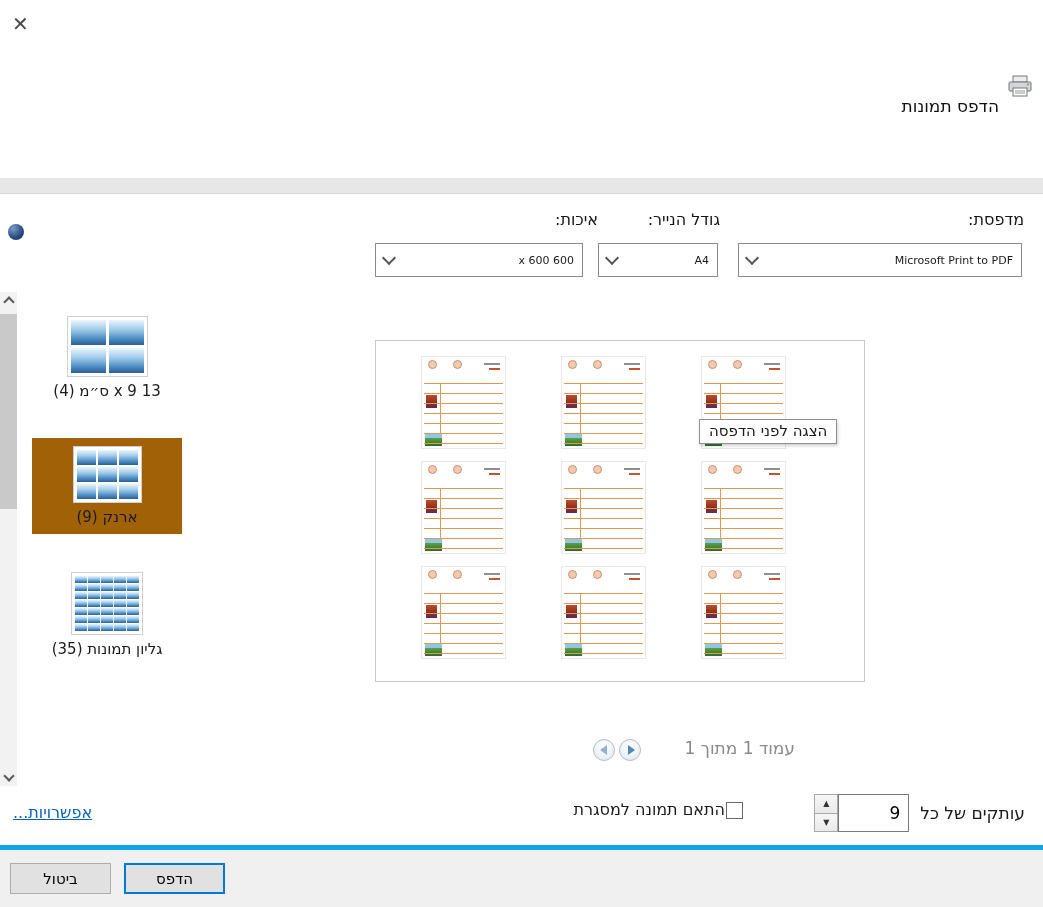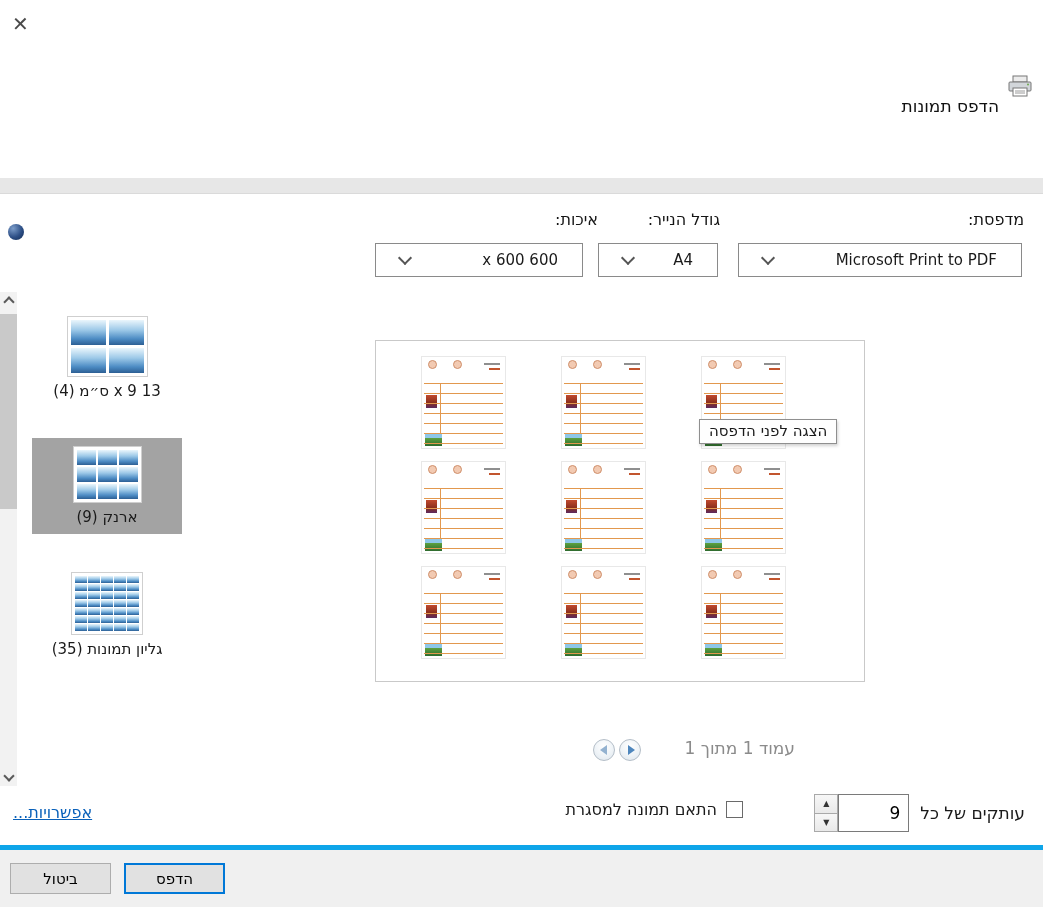--- a/index.html
+++ b/index.html
@@ -17,42 +17,42 @@
     display:flex;align-items:center;}
   .banner-heading{margin:0;width:100%;padding:0 22px 0 0;font-size:26px;font-weight:400;color:#1d4d82;text-align:right;direction:rtl;}
   .banner-edge{position:absolute;top:178px;left:0;width:100%;height:15px;background:#e7e7e7;border-bottom:1px solid #dadada;}
   
   .field-label{position:absolute;top:210px;font-size:16px;color:#151515;direction:rtl;white-space:nowrap;}
   #lbl-printer{right:19px}
   #lbl-paper{right:323px}
   #lbl-quality{right:445px}
   .combo{position:absolute;top:243px;height:34px;background:#fff;border:1px solid #8a8a8a;
     display:flex;align-items:center;justify-content:space-between;direction:rtl;
-    box-sizing:border-box;padding:0 24px;font-size:15px;cursor:pointer;}
+    box-sizing:border-box;padding:0 8px;font-size:11px;cursor:pointer;}
   #combo-printer{right:21px;width:284px}
   #combo-paper{right:325px;width:120px}
   #combo-quality{right:460px;width:208px}
   .combo-value{direction:rtl;white-space:nowrap;}
   .combo-value.ltr{direction:ltr;}
   .chev{width:8px;height:8px;border-left:2px solid #555;border-bottom:2px solid #555;transform:rotate(-45deg);margin-top:-4px;flex:none;}
   .globe{position:absolute;left:8px;top:224px;width:16px;height:16px;border-radius:50%;
     background:radial-gradient(circle at 32% 28%,#7b9cc9 0%,#2d4f86 55%,#112a52 100%);cursor:pointer;}
   
   .sidebar{position:absolute;left:0;top:292px;width:200px;height:494px;background:#fff;}
   .scrollbar{position:absolute;left:0;top:0;width:17px;height:100%;background:#f2f2f2;}
   .scroll-arrow{position:absolute;left:0;width:17px;height:17px;display:flex;align-items:center;justify-content:center;cursor:pointer;background:#f2f2f2;border:none;padding:0;}
   .scroll-arrow.up{top:0}
   .scroll-arrow.down{bottom:0}
   .sa-chev{width:6px;height:6px;border-left:2px solid #5a5a5a;border-bottom:2px solid #5a5a5a;display:block;}
   .up .sa-chev{transform:rotate(135deg);margin-top:3px;}
   .down .sa-chev{transform:rotate(-45deg);margin-bottom:3px;}
   .scroll-thumb{position:absolute;left:0;top:22px;width:17px;height:195px;background:#c9c9c9;cursor:grab;}
   .layout-list{position:absolute;left:32px;top:16px;width:150px;display:flex;flex-direction:column;gap:30px;}
   .layout-item{display:flex;flex-direction:column;align-items:center;gap:5px;padding:8px 4px;cursor:pointer;box-sizing:border-box;width:100%;}
-  .layout-item.selected{background:#a3a3a3;margin-left:7px;}
+  .layout-item.selected{background:#a16207;margin-left:7px;}
   .layout-thumb{display:grid;background:#fff;border:1px solid #cfcfcf;padding:3px;gap:3px;}
   .thumb-0{grid-template-columns:repeat(2,30px);}  .thumb-0 .tile{width:30px;height:50px;}
   .thumb-1{grid-template-columns:repeat(2,35px);}  .thumb-1 .tile{width:35px;height:25px;}
   .thumb-2{grid-template-columns:repeat(3,19px);gap:2px;} .thumb-2 .tile{width:19px;height:15px;}
   .thumb-3{grid-template-columns:repeat(5,12px);gap:1px;} .thumb-3 .tile{width:12px;height:7px;}
   .tile{background:linear-gradient(180deg,#eaf6fc 0%,#9dc9e8 40%,#4d8cc4 75%,#2c5f94 100%);}
   .layout-label{font-size:15px;color:#1a1a1a;direction:rtl;white-space:nowrap;}
   
   .preview-sheet{position:absolute;left:375px;top:340px;width:490px;height:342px;background:#fff;border:1px solid #c9c9c9;box-sizing:border-box;}
   .preview-grid{position:absolute;left:45px;top:15px;display:grid;grid-template-columns:repeat(3,85px);gap:12px 55px;direction:ltr;}
@@ -70,21 +70,21 @@
   .nav-btn{position:absolute;width:22px;height:22px;border-radius:50%;border:1px solid #b4bec8;
     background:radial-gradient(circle at 50% 32%,#ffffff 0%,#eef3f7 55%,#dde5ec 100%);
     display:flex;align-items:center;justify-content:center;cursor:pointer;padding:0;box-sizing:border-box;}
   #nav-prev{left:593px;top:739px}
   #nav-next{left:619px;top:739px}
   .tri-left{width:0;height:0;border-top:5px solid transparent;border-bottom:5px solid transparent;border-right:7px solid #93b2d0;margin-left:-2px;}
   .tri-right{width:0;height:0;border-top:5px solid transparent;border-bottom:5px solid transparent;border-left:7px solid #4e86bd;margin-right:-2px;}
   .page-status{position:absolute;left:650px;top:738px;width:145px;font-size:17px;color:#8b8b8b;direction:rtl;text-align:right;white-space:nowrap;}
   
   .options-link{position:absolute;left:13px;top:803px;font-size:16px;color:#0a61ba;text-decoration:underline;direction:rtl;cursor:pointer;white-space:nowrap;}
-  .fit-group{position:absolute;right:300px;top:800px;display:flex;direction:rtl;align-items:center;gap:9px;}
+  .fit-group{position:absolute;right:300px;top:800px;display:flex;direction:rtl;align-items:flex-end;gap:1px;}
   .checkbox{width:17px;height:17px;border:1px solid #6a6a6a;background:#fff;box-sizing:border-box;cursor:pointer;flex:none;}
   .fit-label{font-size:16px;direction:rtl;white-space:nowrap;}
   .copies-group{position:absolute;right:18px;top:794px;display:flex;direction:rtl;align-items:center;gap:11px;}
   .copies-label{font-size:17px;direction:rtl;white-space:nowrap;}
   .spinbox{display:flex;direction:ltr;height:38px;}
   .spin-col{display:flex;flex-direction:column;width:24px;}
   .spin-btn{flex:1;border:1px solid #a9a9a9;background:linear-gradient(#f7f7f7,#e9e9e9);font-size:8px;color:#333;display:flex;align-items:center;justify-content:center;padding:0;cursor:pointer;font-family:inherit;box-sizing:border-box;}
   .spin-btn + .spin-btn{border-top:none;}
   .copies-input{width:71px;border:1px solid #7a7a7a;font-size:17px;text-align:right;padding:0 8px;box-sizing:border-box;font-family:inherit;outline:none;}
   

